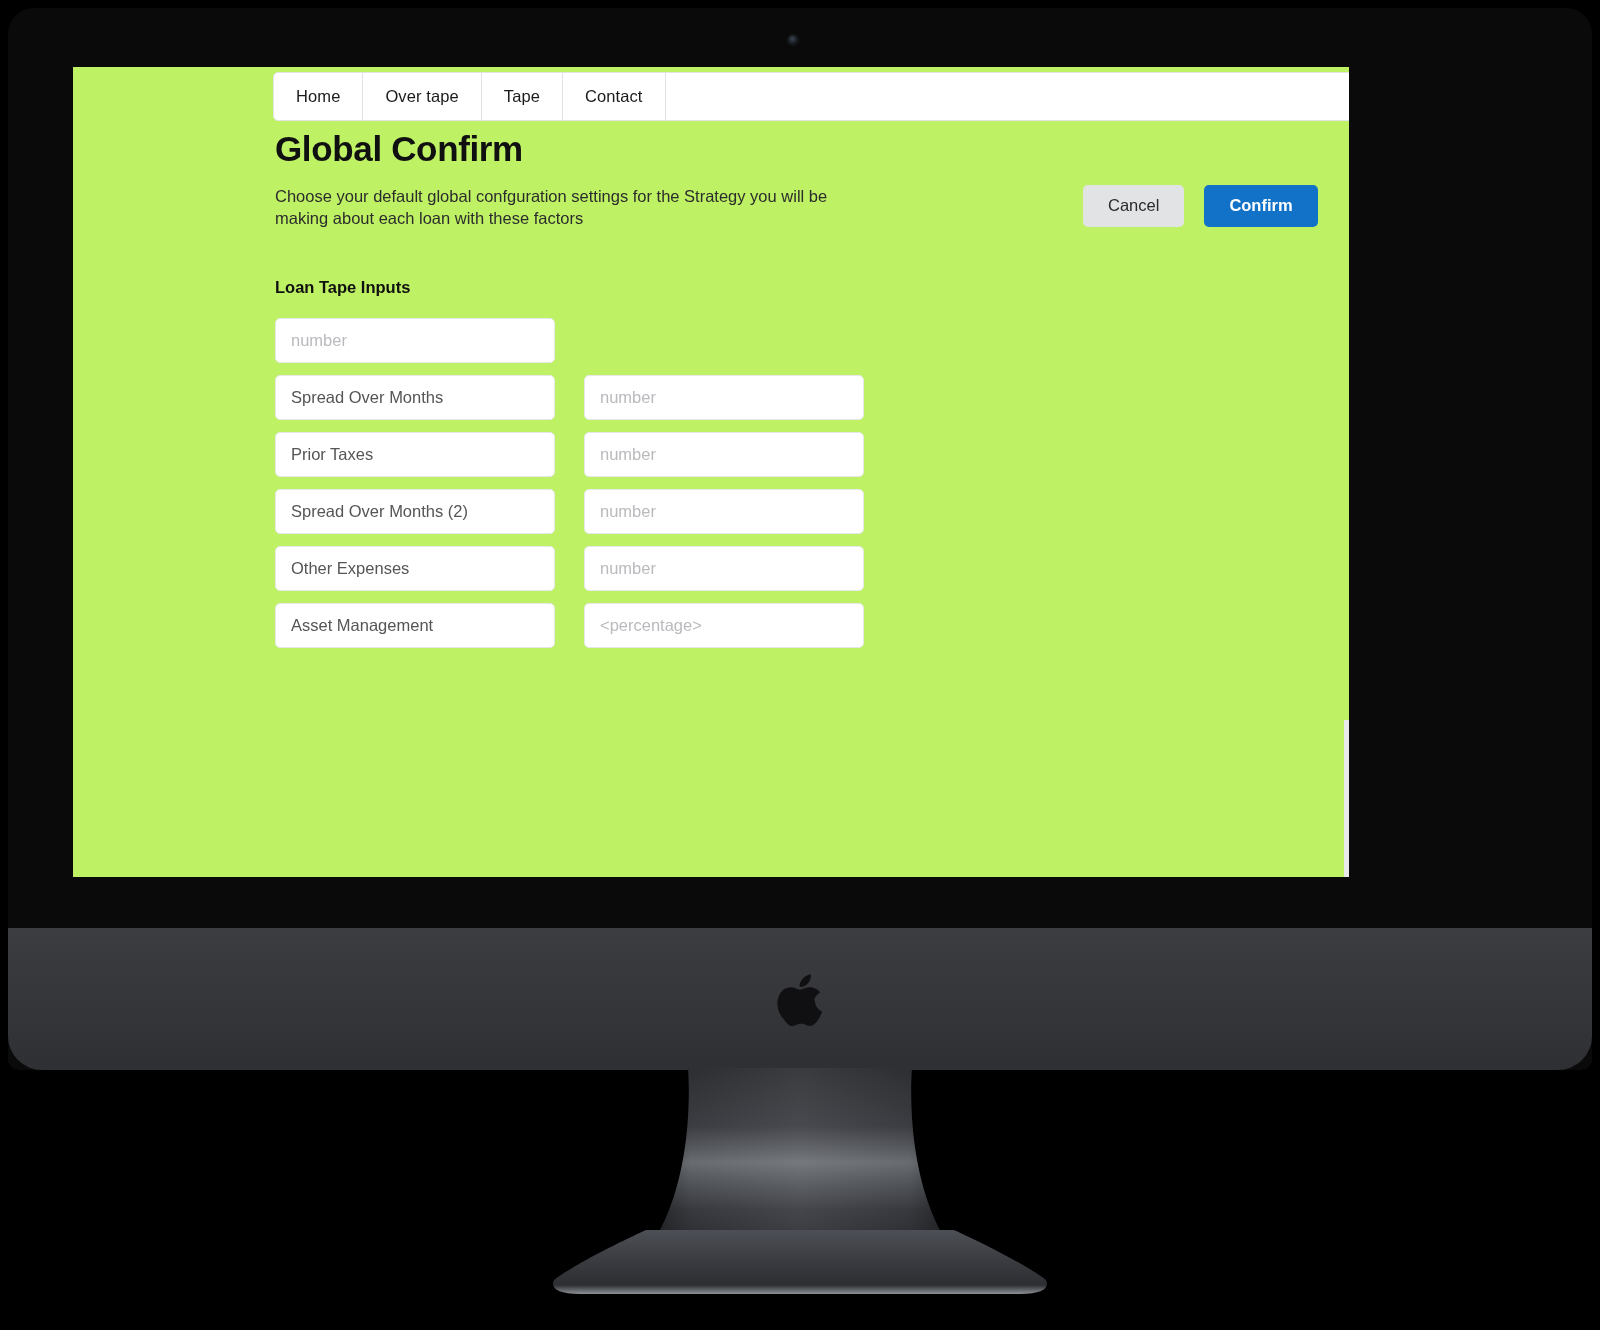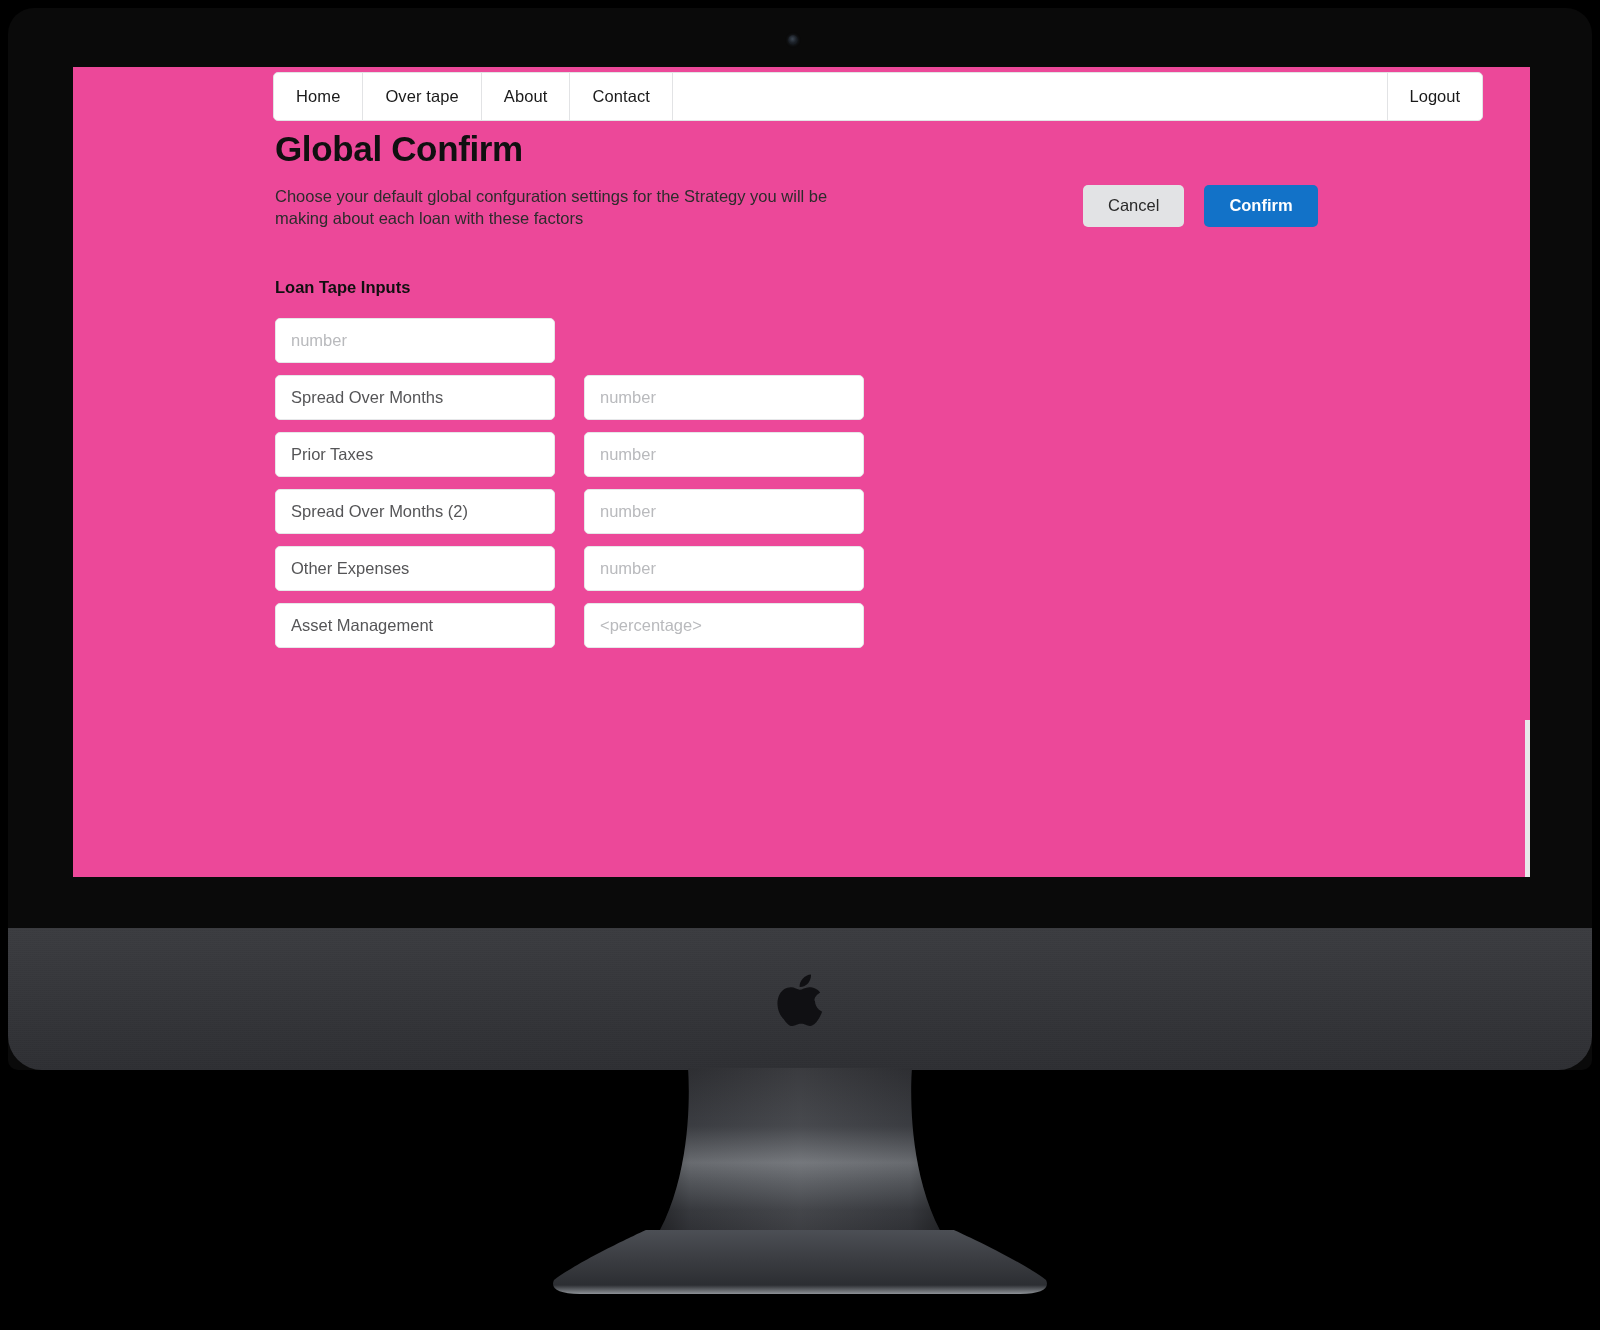--- a/index.html
+++ b/index.html
@@ -34,22 +34,22 @@
     width: 10px; height: 10px;
     border-radius: 50%;
     background: radial-gradient(circle at 45% 40%, #3c4652 0%, #1b2027 48%, #0b0d10 100%);
     box-shadow: 0 0 3px rgba(60,70,85,0.45);
   }
 
   
   #screen {
     position: absolute;
     left: 73px; top: 67px;
-    width: 1457px; height: 810px;
-    background: #ec4899;
+    width: 1276px; height: 810px;
+    background: #bef264;
     overflow: hidden;
   }
 
   #screen-scrollbar-track {
     position: absolute;
     right: 0px; top: 653px;
     width: 5px; height: 157px;
     background: #e8e8ea;
   }
 
@@ -226,21 +226,21 @@
   <div id="screen">
 
     <nav id="navbar">
       <div class="nav-item">
         <span>Home</span>
       </div>
       <div class="nav-item">
         <span>Over tape</span>
       </div>
       <div class="nav-item">
-        <span>About</span>
+        <span>Tape</span>
       </div>
       <div class="nav-item">
         <span>Contact</span>
       </div>
       <div id="nav-spacer"></div>
       <div id="nav-logout">
         <span>Logout</span>
       </div>
     </nav>
 

